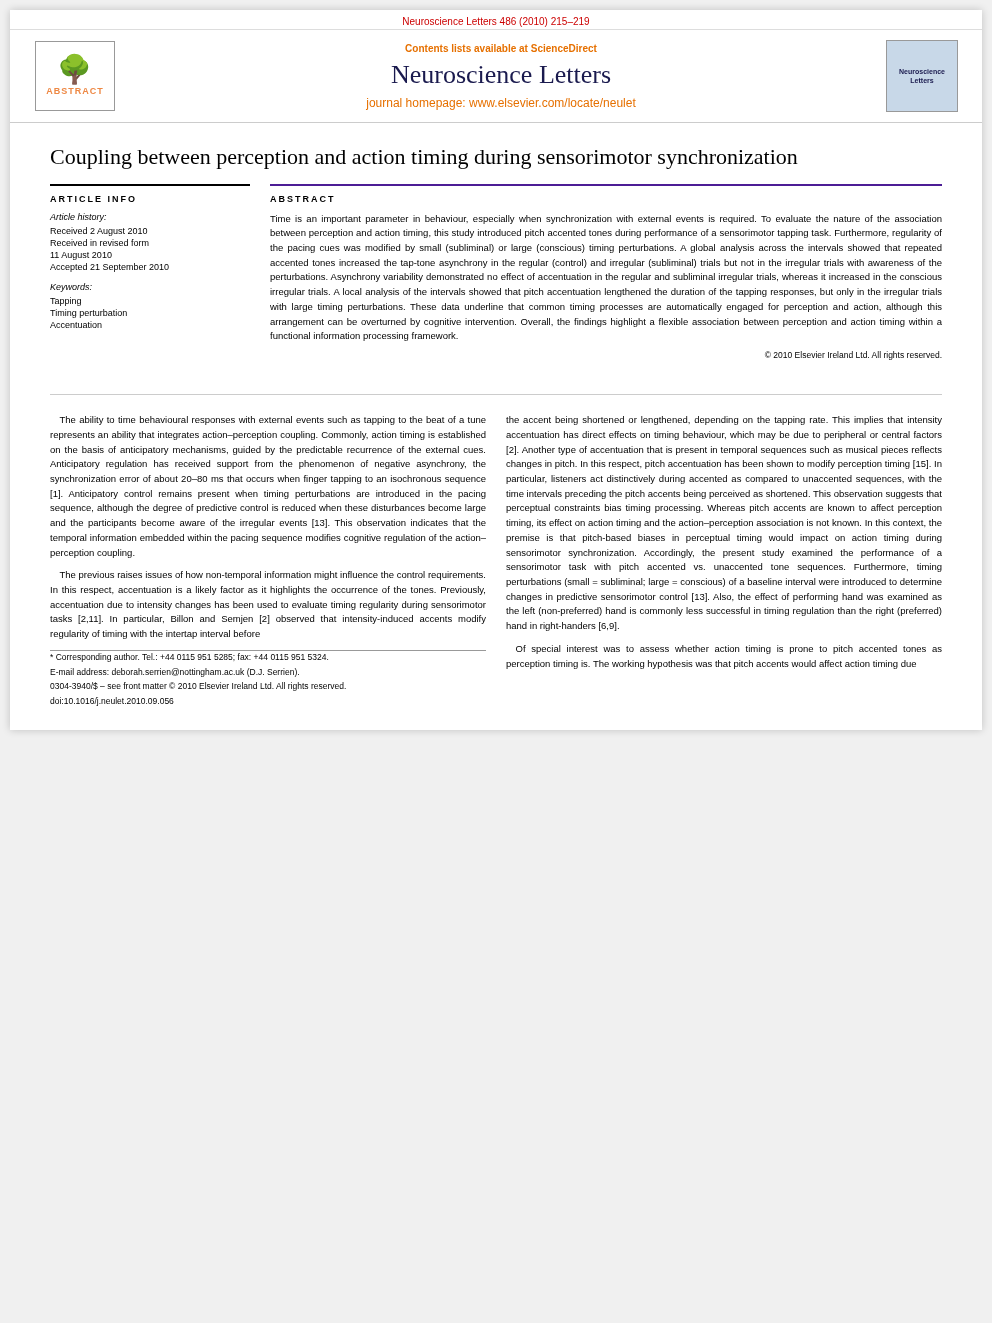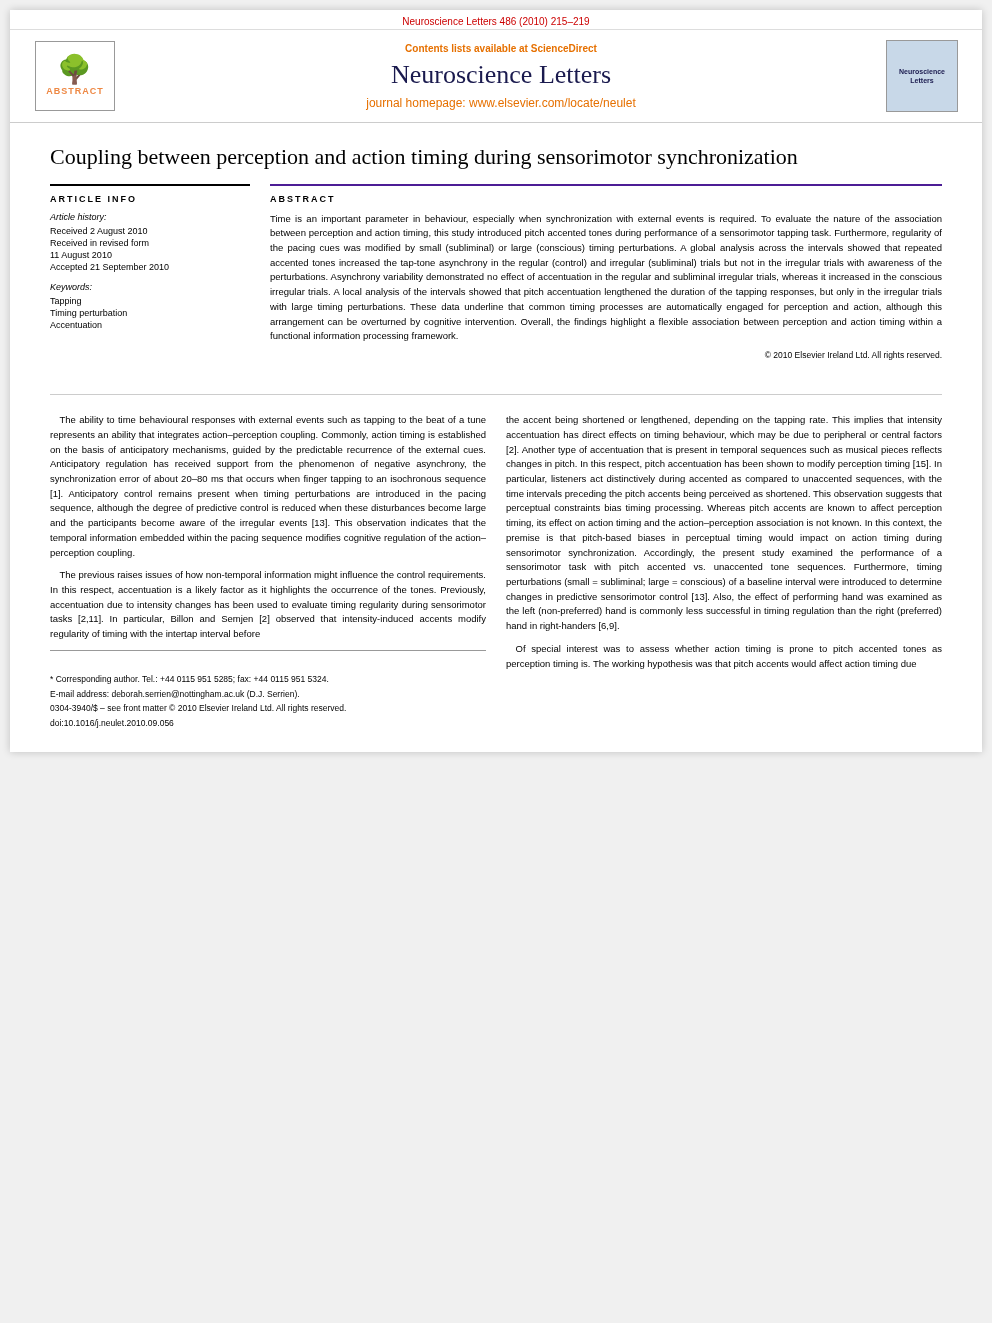--- a/index.html
+++ b/index.html
@@ -216,21 +216,21 @@
     }
     .body-col p {
       margin-bottom: 8px;
     }
     .body-col .indent {
       text-indent: 1em;
     }
     .footnote-section {
       border-top: 1px solid #999;
       margin-top: 4px;
-      padding-top: 22px;
+      padding-top: 0;
       font-size: 8.5px;
       color: #000;
       line-height: 1.5;
     }
     .footnote-section p {
       margin-bottom: 2px;
     }
   </style>
 </head>
 <body>

